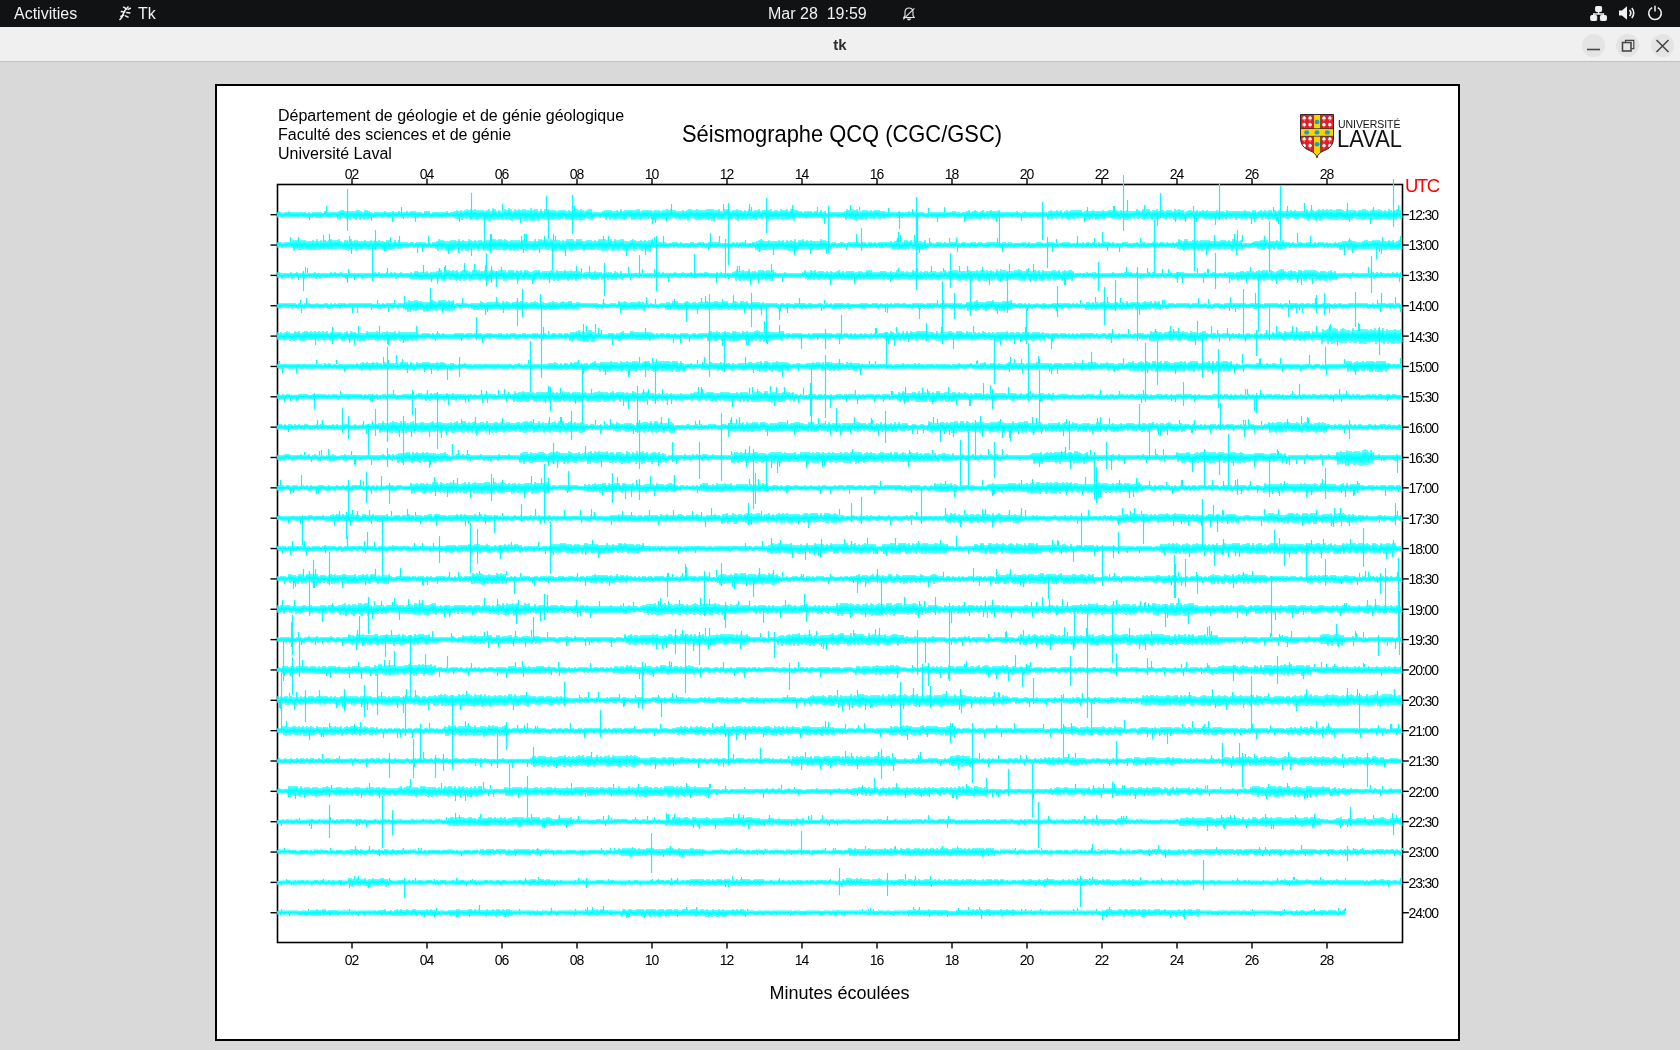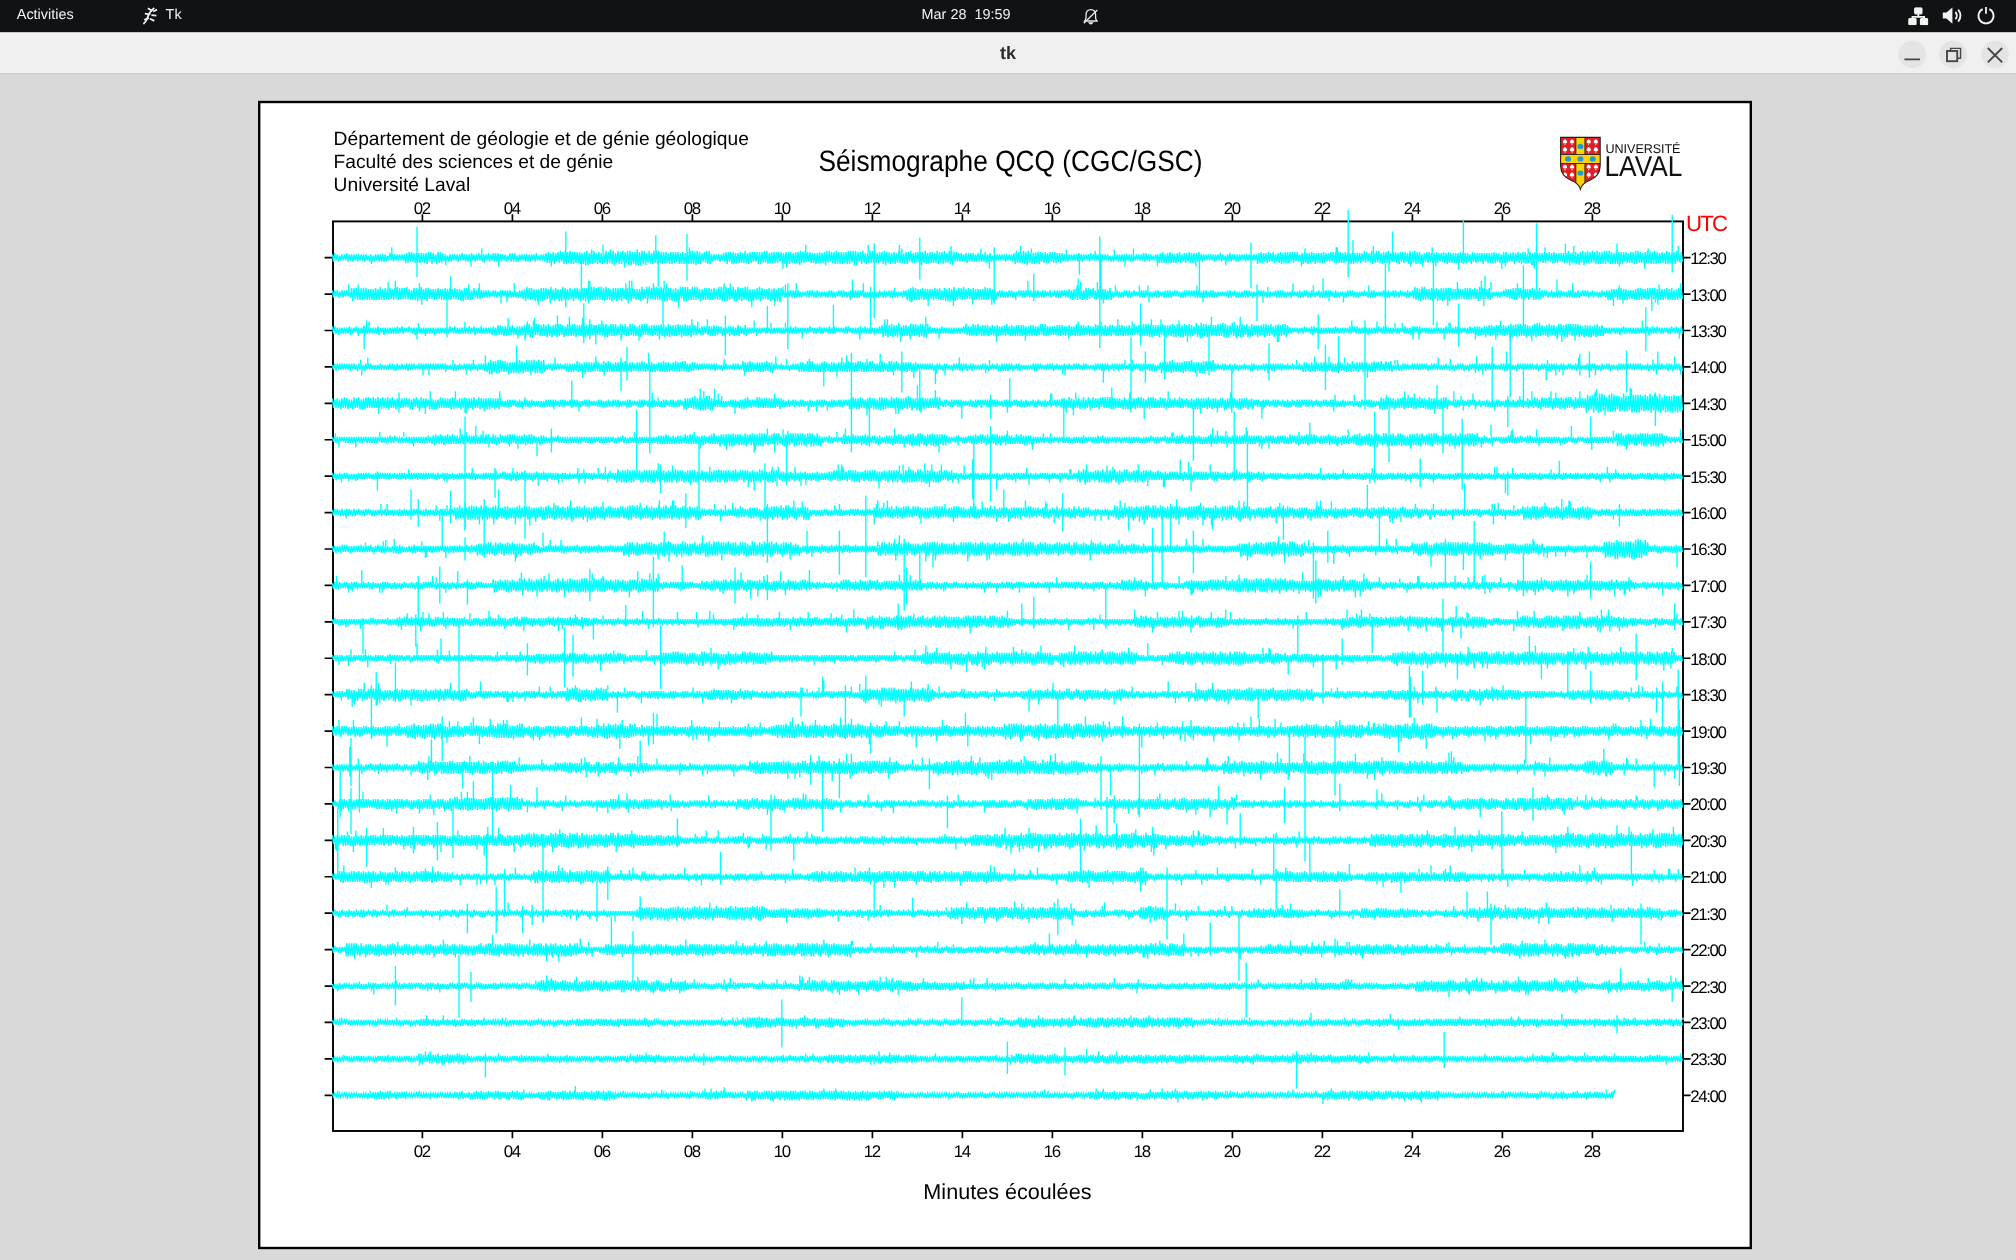--- a/index.html
+++ b/index.html
@@ -1,15 +1,15 @@
 <!DOCTYPE html>
 <html><head><meta charset="utf-8"><style>
 *{margin:0;padding:0;box-sizing:border-box}
 html,body{width:1680px;height:1050px;overflow:hidden;background:#d9d9d9;font-family:"Liberation Sans",sans-serif}
-#topbar{position:absolute;left:0;top:0;width:1680px;height:27px;background:#111213;color:#f2f2f2;font-size:12px}
+#topbar{position:absolute;left:0;top:0;width:1680px;height:27px;background:#111213;color:#f2f2f2;font-size:16px}
 #topbar .act{position:absolute;left:14px;top:5px}
 #topbar .tk{position:absolute;left:138px;top:5px}
 #topbar .clock{position:absolute;left:768px;top:5px}
 #headerbar{position:absolute;left:0;top:27px;width:1680px;height:35px;background:#f0f0f0;border-bottom:1px solid #c2c2c2}
 #headerbar .title{position:absolute;left:0;width:100%;top:9px;text-align:center;font-weight:bold;font-size:15px;color:#2d2d2d}
 .wbtn{position:absolute;top:34px;width:23px;height:23px;border-radius:50%;background:#e4e4e4}
 #panel{position:absolute;left:215px;top:84px;width:1245px;height:957px;background:#fff;border:2px solid #000}
 svg text{font-family:"Liberation Sans",sans-serif}
 </style></head>
 <body>

